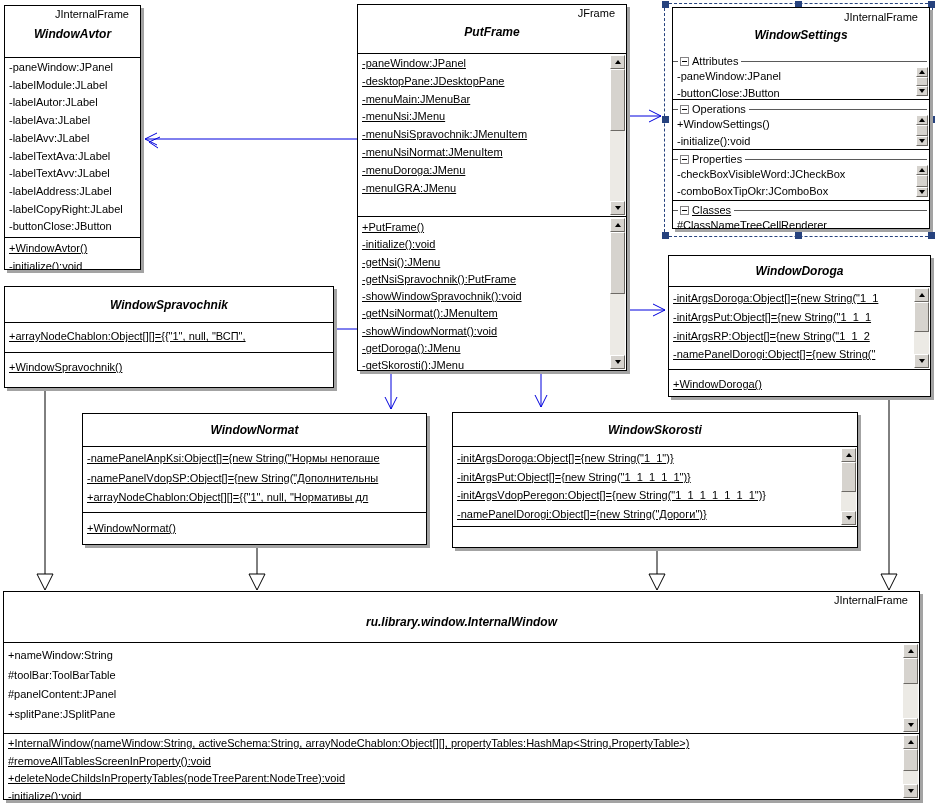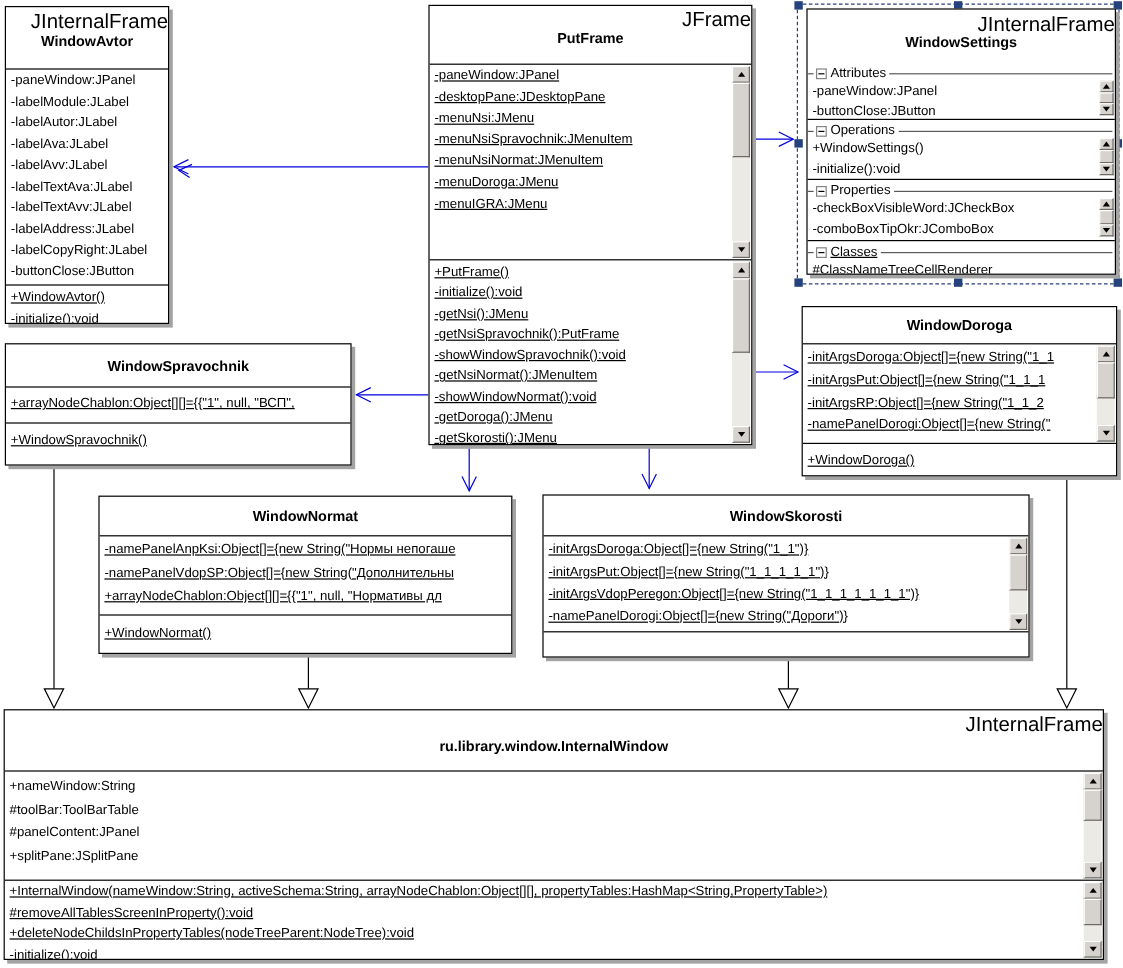--- a/index.html
+++ b/index.html
@@ -13,22 +13,22 @@
 
   
   .ubox {
     position:absolute; box-sizing:border-box;
     border:1px solid #000; background:#fff;
     box-shadow:3px 3px 0 #a3a3a3;
     display:flex; flex-direction:column;
   }
   .hdr { position:relative; flex:0 0 auto; border-bottom:1px solid #000; }
   .hdr.nob { border-bottom:0; }
-  .stereo { position:absolute; top:2px; right:0; font-size:17px; }
-  .cname { position:absolute; left:0; right:0; text-align:center; font-weight:bold; font-size:12px; }
+  .stereo { position:absolute; top:2px; right:11px; font-size:11px; }
+  .cname { position:absolute; left:0; right:0; text-align:center; font-weight:bold; font-size:12px;font-style:italic; }
   .cname.two { top:21px; }
   .cname.one { top:50%; transform:translateY(-50%); }
 
   .sect { position:relative; flex:0 0 auto; overflow:hidden; border-bottom:1px solid #000; }
   .sect.last { border-bottom:0; flex:1 1 auto;text-decoration:underline; }
   .row { white-space:nowrap; overflow:hidden; padding-left:4px; }
   .u .row { text-decoration:underline; }
   .has-sb .row { padding-right:17px; }
 
   
@@ -135,20 +135,21 @@
   </div>
 
   <div class="ubox" style="left:357px;top:4px;width:270px;height:367px">
     <div class="hdr" style="height:48px">
       <span class="stereo">JFrame</span>
       <div class="cname two" style="top:20px">PutFrame</div>
     </div>
     <div class="sect u has-sb" style="height:161px;line-height:17.8px;padding-top:1px">
       <div class="row">-paneWindow:JPanel</div>
       <div class="row">-desktopPane:JDesktopPane</div>
+      <div class="row">-menuMain:JMenuBar</div>
       <div class="row">-menuNsi:JMenu</div>
       <div class="row">-menuNsiSpravochnik:JMenuItem</div>
       <div class="row">-menuNsiNormat:JMenuItem</div>
       <div class="row">-menuDoroga:JMenu</div>
       <div class="row">-menuIGRA:JMenu</div>
       <div class="sb">
         <div class="sbtn">
             <span class="tri-up"></span>
           </div>
         <div class="thumb" style="height:62px"></div>
@@ -258,21 +259,21 @@
       <div class="grp-row">
         <span class="gline lead"></span>
         <span class="minus-box"></span>
         <span class="glabel">Classes</span>
         <span class="gline grow"></span>
       </div>
       <div class="row" style="line-height:17px">#ClassNameTreeCellRenderer</div>
     </div>
   </div>
 
-  <div class="ubox" style="left:4px;top:286px;width:289px;height:102px">
+  <div class="ubox" style="left:4px;top:286px;width:330px;height:102px">
     <div class="hdr" style="height:35px">
       <div class="cname one">WindowSpravochnik</div>
     </div>
     <div class="sect u" style="height:29px;line-height:27px">
       <div class="row">+arrayNodeChablon:Object[][]={{"1", null, "ВСП",</div>
     </div>
     <div class="sect last" style="padding-top:5px;line-height:18px">
       <div class="row">+WindowSpravochnik()</div>
     </div>
   </div>

